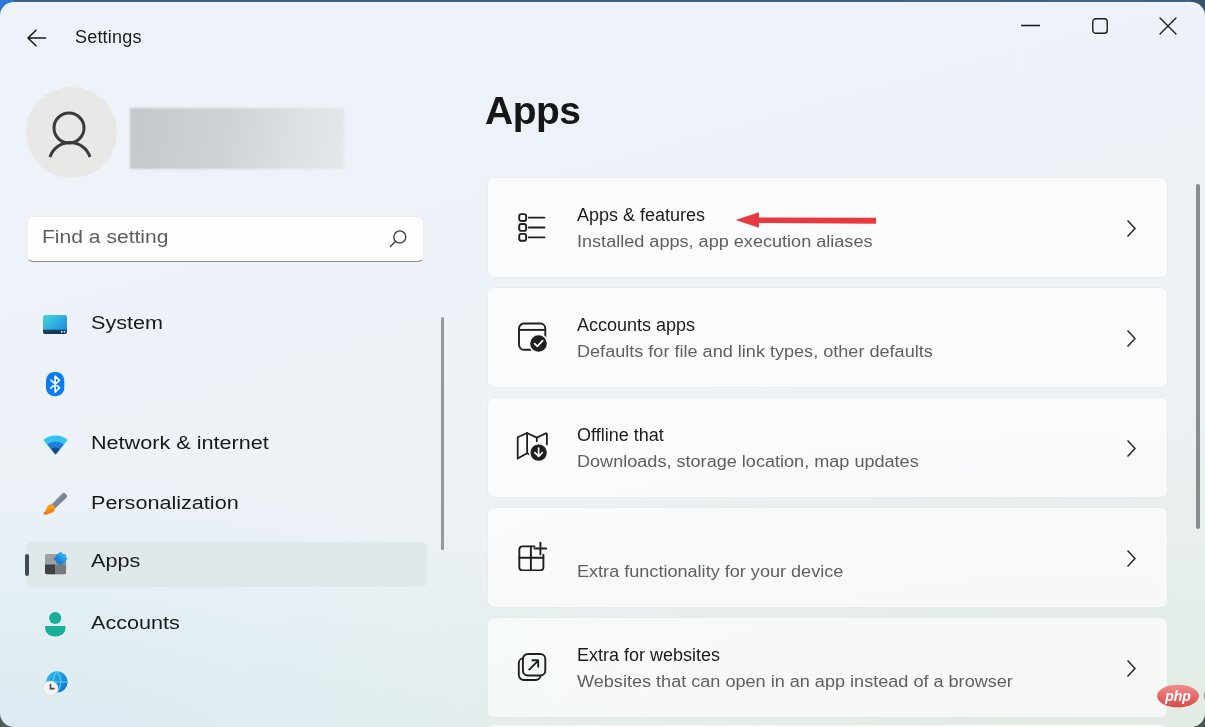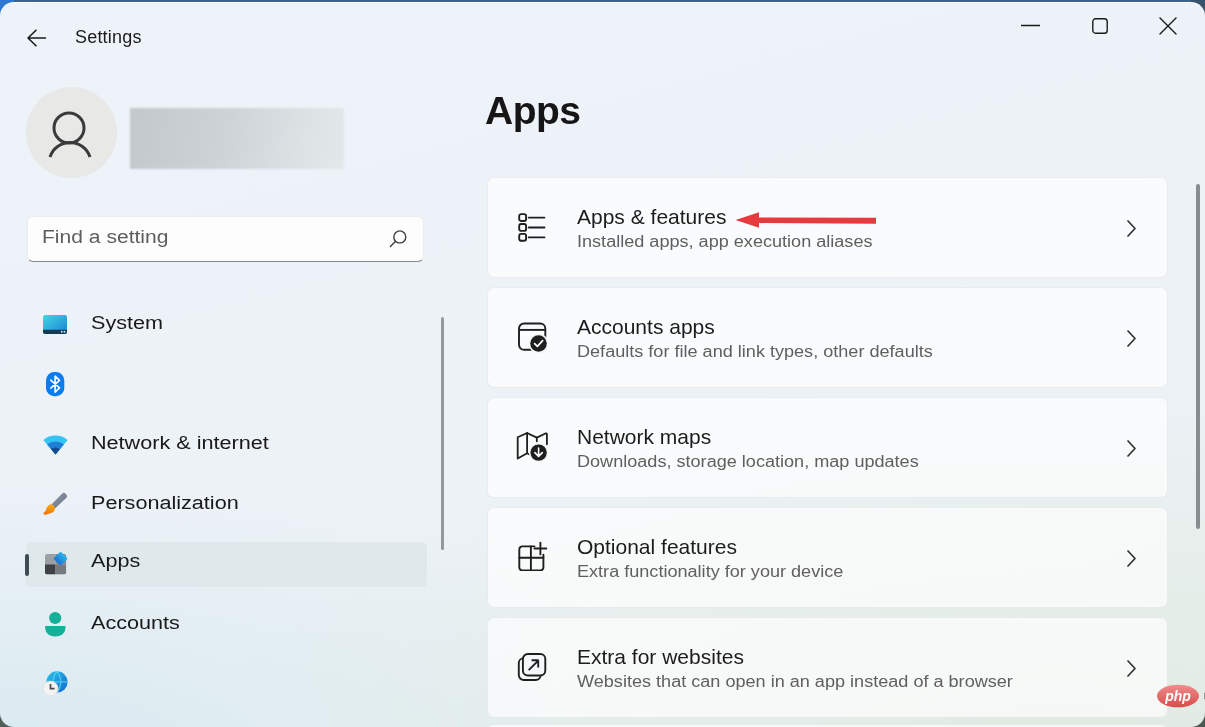--- a/index.html
+++ b/index.html
@@ -34,21 +34,21 @@
   #search span{position:absolute;left:14px;top:10px;font-size:18px;color:#5e5e5e;transform:scaleX(1.17);transform-origin:0 0;display:inline-block;}
   
   .nav{left:26px;width:401px;height:45px;}
   .nav .tx{position:absolute;left:65px;top:8.5px;font-size:18px;color:#191919;transform:scaleX(1.2);transform-origin:0 0;}
   #navApps{background:#dfe9eb;border-radius:5px;}
   #pill{left:25px;width:4px;height:22px;border-radius:3px;background:#3f4a52;}
   
   #heading{left:485px;top:87px;font-size:39px;font-weight:700;color:#161616;letter-spacing:-0.5px;}
   .card{left:487px;width:681px;height:101px;box-sizing:border-box;border-radius:7px;
     background:rgba(255,255,255,.66);border:1px solid rgba(120,140,150,.13);}
-  .card .t1{position:absolute;left:89px;top:27px;font-size:21px;color:#1c1c1c;}
+  .card .t1{position:absolute;left:89px;top:27px;font-size:18px;color:#1c1c1c;}
   .card .t2{position:absolute;left:89px;top:55px;font-size:16px;color:#5f5f5f;transform:scaleX(1.13);transform-origin:0 0;}
   .card .chev{position:absolute;left:639px;top:41.5px;}
   .card .cicon{position:absolute;}
   
   #sb1{left:441px;top:315px;width:3px;height:233px;border-radius:2px;background:#93999c;}
   #sb2{left:1196px;top:182px;width:3.5px;height:345px;border-radius:2px;background:#888d90;}
   
   #phpwm{left:1156px;top:681px;width:95px;height:26px;}
 </style>
 </head>
@@ -216,36 +216,35 @@
       <g stroke="#1f1f1f" stroke-width="1.8" fill="none" stroke-linejoin="round" stroke-linecap="round">
         <path d="M1.7 6.3 L11.1 2 L11.1 22.2 L1.7 27.5 Z"></path>
         <path d="M11.1 2 L20.8 6.6 L20.8 10.3"></path>
         <path d="M20.8 6.6 L30 2.2 L30.9 2.7 L30.9 13.3"></path>
         <path d="M11.1 22.2 L15.5 24.5"></path>
       </g>
       <circle cx="22.6" cy="21.6" r="9.8" fill="#f3f7f8"></circle>
       <circle cx="22.6" cy="21.6" r="8.2" fill="#1f1f1f"></circle>
       <path d="M22.6 17 V25.3 M18.9 21.6 L22.6 25.4 L26.3 21.6" stroke="#fff" stroke-width="1.6" fill="none" stroke-linecap="round" stroke-linejoin="round"></path>
     </svg>
-    <div class="t1">Network maps</div>
+    <div class="t1">Offline that</div>
     <div class="t2">Downloads, storage location, map updates</div>
     <svg class="chev" width="9" height="17" viewBox="0 0 9 17">
         <path d="M1 1 L8 8.5 L1 16" stroke="#333333" stroke-width="1.7" fill="none" stroke-linecap="round" stroke-linejoin="round"></path>
       </svg>
   </div>
 
   <div class="abs card" style="top:505px">
     <svg class="cicon" style="left:30px;top:32.5px" width="30" height="30" viewBox="0 0 30 30">
       <g stroke="#1f1f1f" stroke-width="1.9" fill="none" stroke-linecap="round">
         <path d="M16.5 5.4 H4.3 A3 3 0 0 0 1.3 8.4 V26.4 A3 3 0 0 0 4.3 29.4 H22.4 A3 3 0 0 0 25.4 26.4 V13.8"></path>
         <path d="M12.9 5.4 V29.4 M1.3 16.7 H25.4"></path>
         <path d="M22.4 1.6 V13.4 M16.4 7.5 H28.3"></path>
       </g>
     </svg>
-    <div class="t1">Optional features</div>
     <div class="t2">Extra functionality for your device</div>
     <svg class="chev" width="9" height="17" viewBox="0 0 9 17">
         <path d="M1 1 L8 8.5 L1 16" stroke="#333333" stroke-width="1.7" fill="none" stroke-linecap="round" stroke-linejoin="round"></path>
       </svg>
   </div>
 
   <div class="abs card" style="top:615px">
     <svg class="cicon" style="left:29px;top:34px" width="31" height="30" viewBox="0 0 31 30">
       <rect x="1.8" y="6.1" width="21.9" height="21.9" rx="5" fill="none" stroke="#1f1f1f" stroke-width="1.9"></rect>
       <rect x="5.9" y="2" width="22.4" height="21.5" rx="5" fill="#f4f8f9" stroke="#1f1f1f" stroke-width="1.9"></rect>

